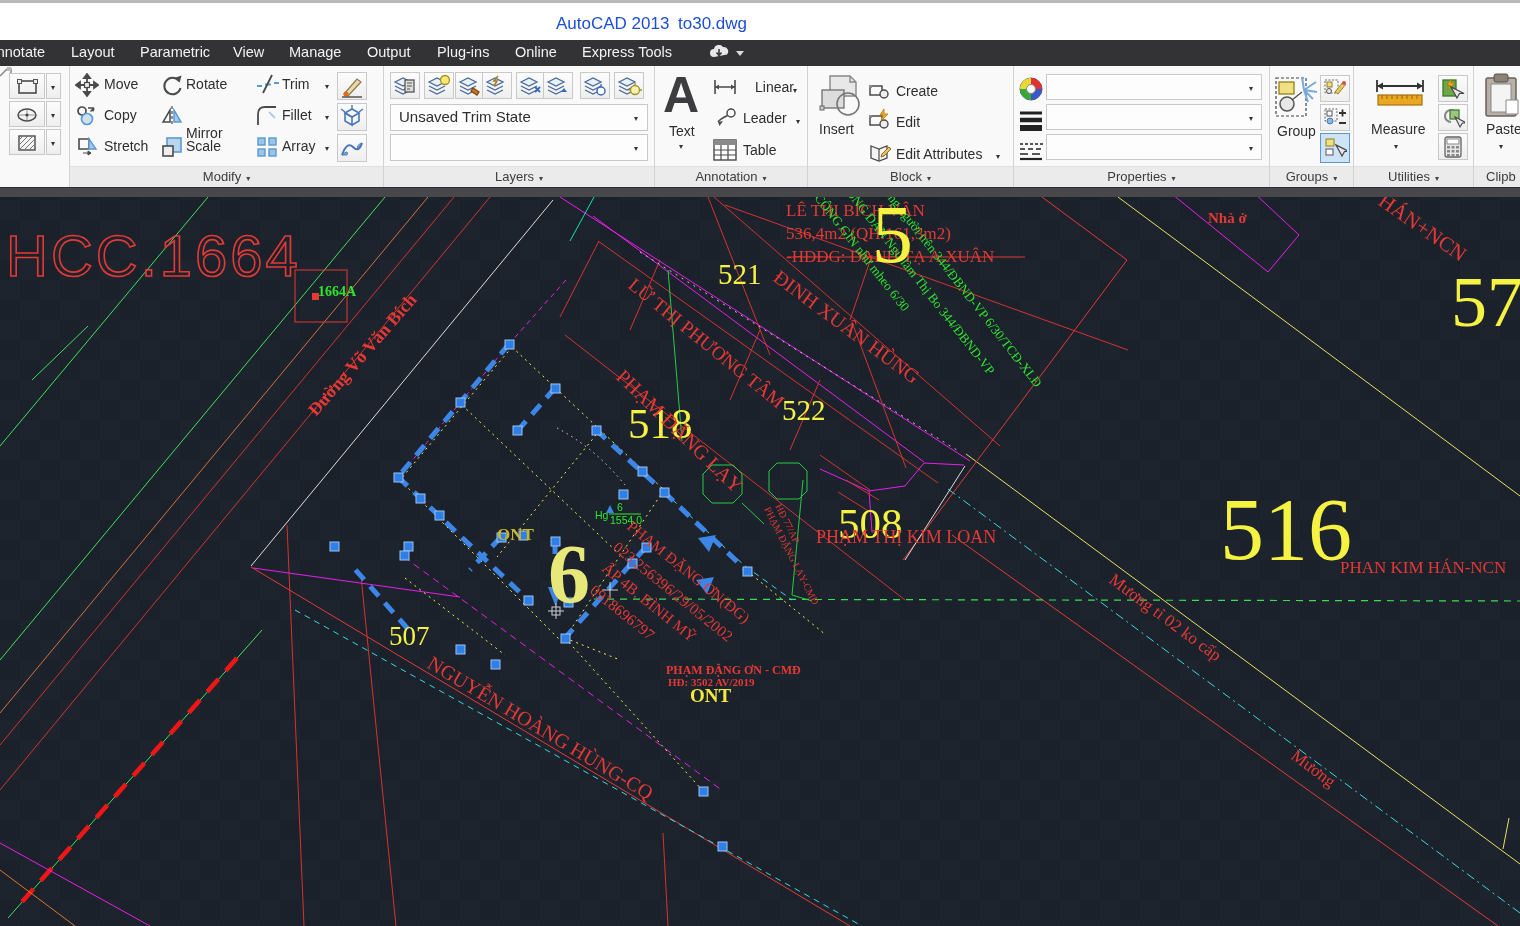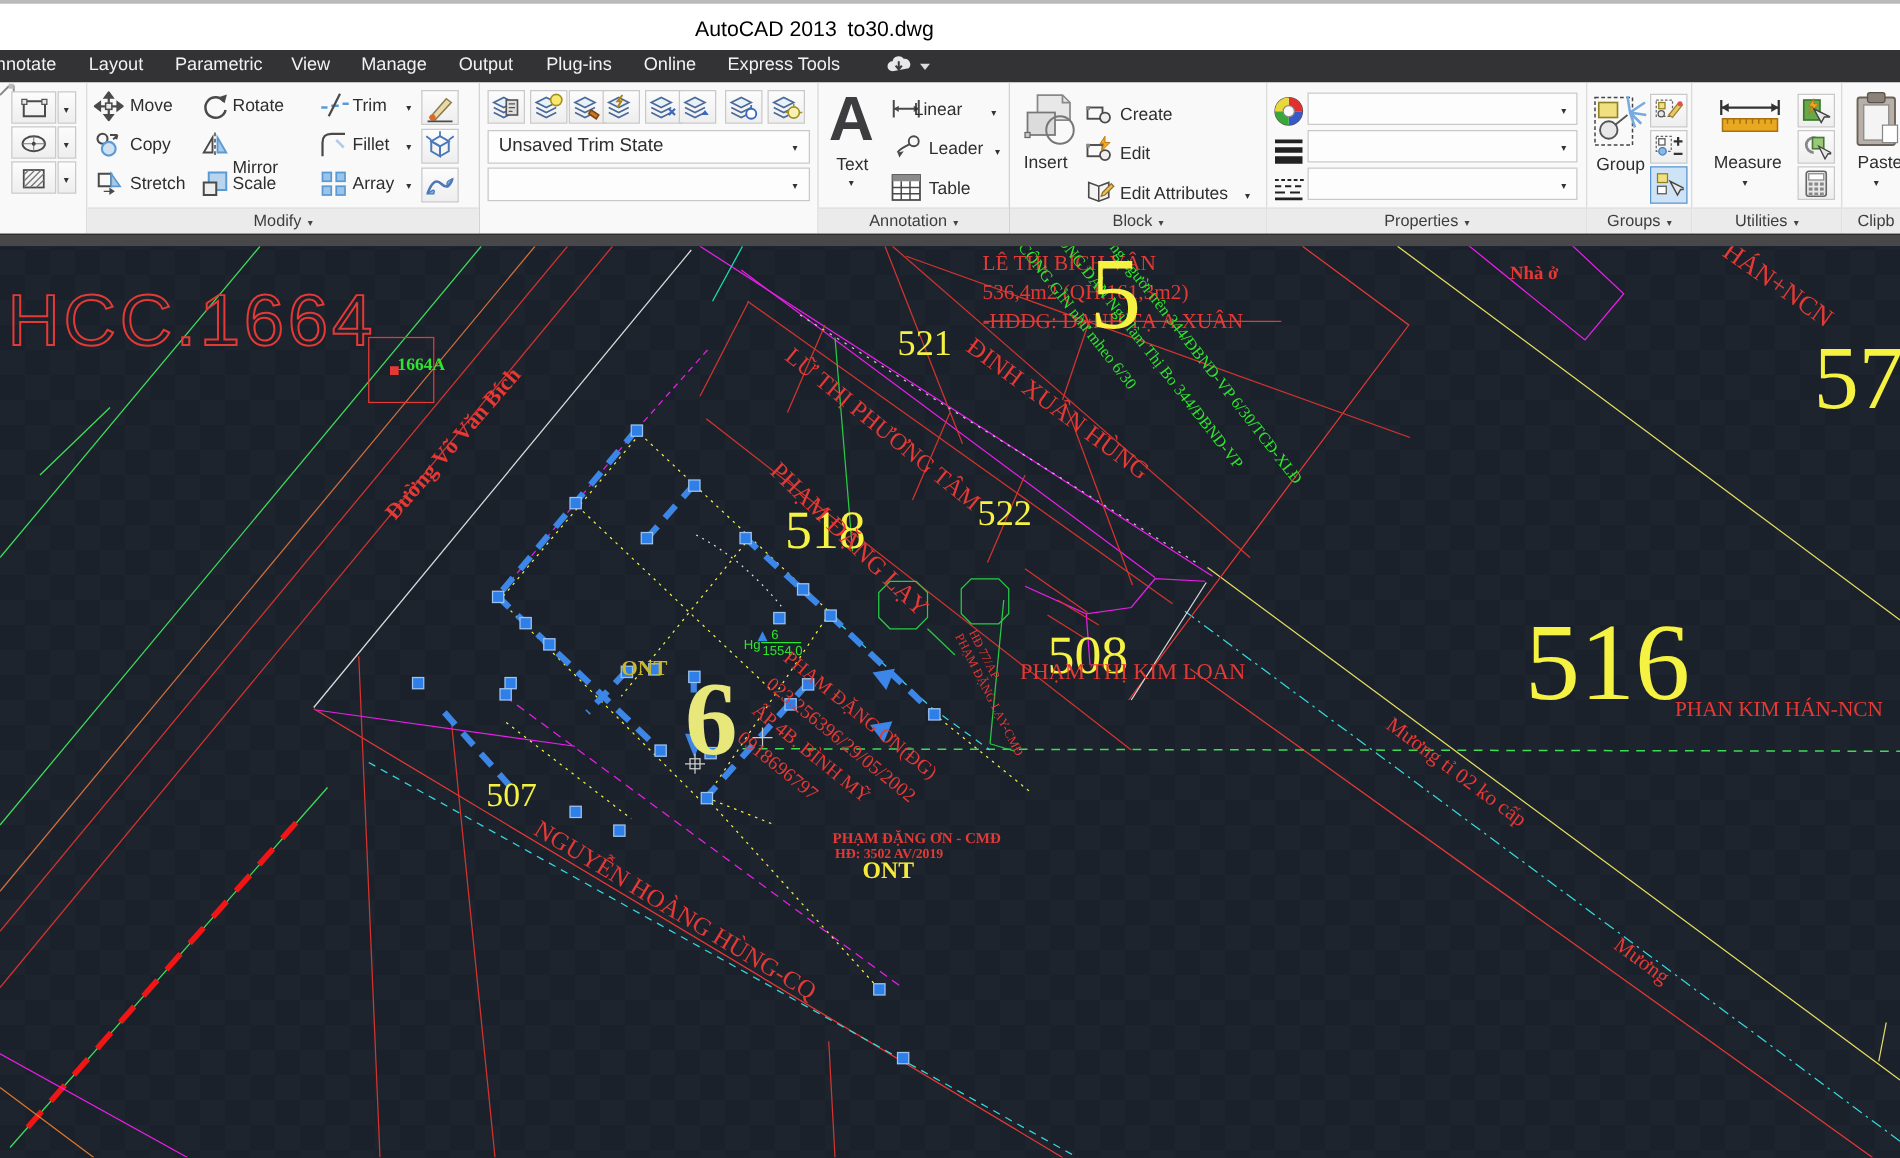--- a/index.html
+++ b/index.html
@@ -1,17 +1,17 @@
 <!DOCTYPE html>
 <html><head>
 <meta charset="utf-8">
 <style>
 html,body{margin:0;padding:0;width:1520px;height:926px;overflow:hidden;background:#212830;font-family:"Liberation Sans",sans-serif;}
 #titlebar{position:absolute;left:0;top:0;width:1520px;height:40px;background:#ffffff;border-top:3px solid #b9b9b9;box-sizing:border-box;}
-#titlebar span{position:absolute;top:11px;font-size:17px;color:#000000;}
+#titlebar span{position:absolute;top:11px;font-size:17px;color:#1d4ed8;}
 #menubar{position:absolute;left:0;top:40px;width:1520px;height:26px;background:#333335;}
 #menubar span{position:absolute;top:4px;font-size:14.5px;color:#f2f2f2;}
 #ribbon{position:absolute;left:0;top:66px;width:1520px;height:121px;background:#f4f4f4;}
 .panel{position:absolute;top:0;height:121px;background:#f9f9f9;border-right:1px solid #d2d2d2;box-sizing:border-box;}
 .plabel{position:absolute;bottom:0;left:0;right:0;height:20px;background:#ebebeb;border-top:1px solid #e0e0e0;text-align:center;font-size:13px;color:#3d3d3d;line-height:19px;}
 .plabel .da{font-size:8px;color:#444;margin-left:5px;}
 .tlabel{position:absolute;font-size:14px;color:#2e2e2e;}
 .btn{position:absolute;border:1px solid #c9c9c9;background:linear-gradient(#fcfcfc,#eee);box-sizing:border-box;}
 #graystrip{position:absolute;left:0;top:187px;width:1520px;height:10px;background:#48484a;border-top:1px solid #2e2e2e;box-sizing:border-box;}
 #canvas{position:absolute;left:0;top:197px;width:1520px;height:729px;background:#1b212b;}
@@ -242,30 +242,31 @@
             </g>
           </svg></span>
       </div>
 <div class="btn" style="left:6px;top:38px;width:258px;height:27px;background:#fdfdfd;">
         <span class="tlabel" style="left:8px;top:3px;font-size:15px;">Unsaved Trim State</span>
         <span style="position:absolute;left:243px;top:9px;font-size:8px;color:#333;">▾</span>
       </div>
 <div class="btn" style="left:6px;top:68px;width:258px;height:27px;background:#fdfdfd;">
         <span style="position:absolute;left:243px;top:9px;font-size:8px;color:#333;">▾</span>
       </div>
+<div class="plabel">Layers<span class="da">▾</span></div>
     </div>
 <div class="panel" style="left:655px;width:153px;">
 <span style="position:absolute;left:8px;top:0px;font-size:50px;font-weight:bold;color:#3d3d40;">A</span>
 <span class="tlabel" style="left:14px;top:57px;">Text</span>
 <span style="position:absolute;left:24px;top:76px;font-size:8px;color:#333;">▾</span>
 <svg style="position:absolute;left:57px;top:11px;" width="26" height="20" viewBox="0 0 26 20">
         <path d="M3 3 v14 M23 3 v14 M3 10 h20" stroke="#4a4a4a" stroke-width="1.6"></path>
         <path d="M3 10 l4-2.5 v5 z M23 10 l-4-2.5 v5 z" fill="#4a4a4a"></path>
       </svg>
-<span class="tlabel" style="left:76px;top:13px;text-align:center;">Linear</span>
+<span class="tlabel" style="left:100px;top:13px;text-align:center;">Linear</span>
       <span style="position:absolute;left:138px;top:20px;font-size:8px;color:#333;">▾</span>
 <svg style="position:absolute;left:57px;top:41px;" width="26" height="22" viewBox="0 0 26 22">
         <circle cx="19" cy="6" r="4" fill="none" stroke="#4a4a4a" stroke-width="1.5"></circle>
         <path d="M15.5 8.5 Q8 12 6 15" fill="none" stroke="#4a4a4a" stroke-width="1.5"></path>
         <path d="M6 15 l5-1 -3.5 5 z" fill="#4a4a4a"></path>
       </svg>
 <span class="tlabel" style="left:88px;top:44px;">Leader</span>
       <span style="position:absolute;left:141px;top:51px;font-size:8px;color:#333;">▾</span>
 <svg style="position:absolute;left:57px;top:72px;" width="26" height="24" viewBox="0 0 26 24">
         <rect x="2" y="2" width="22" height="20" fill="#fff" stroke="#4a4a4a" stroke-width="1.4"></rect>

